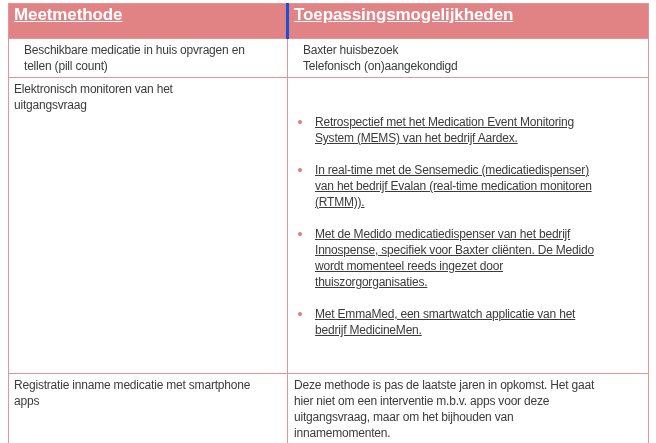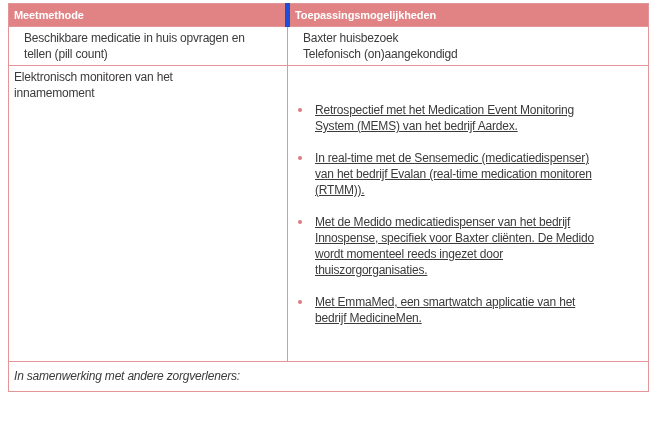--- a/index.html
+++ b/index.html
@@ -25,26 +25,27 @@
   th, td {
     border: 1px solid #e49598;
     vertical-align: top;
     text-align: left;
     white-space: pre-line;
   }
   th {
     background: #e18385;
     color: #ffffff;
     font-weight: bold;
-    font-size: 11px;
-    height: 23px;
+    font-size: 17px;
+    height: 35px;
     padding: 3px 5px 2px 5px;
     letter-spacing: -0.1px;
+    text-decoration: underline;
   }
-  th + th { border-left: 5px solid #1d4ed8; }
+  th + th { border-left: 3px solid #1d4ed8; }
   td { padding: 3px 4px 3px 5px; }
   td.app-cell { padding-left: 6px; }
   tr.r-pillcount td    { height: 39px; padding-left: 15px; }
   tr.r-electronic td   { height: 187px; }
   tr.r-apps td         { height: 69px; }
   tr.r-section td      { height: 30px; }
   tr.r-section td {
     font-style: italic;
     padding-top: 6px;
   }
@@ -85,37 +86,45 @@
 
     <tr class="r-pillcount">
       <td>Beschikbare medicatie in huis opvragen en
 tellen (pill count)</td>
       <td class="app-cell">Baxter huisbezoek
 Telefonisch (on)aangekondigd</td>
     </tr>
 
     <tr class="r-electronic">
       <td>Elektronisch monitoren van het
-innamemoment</td>
+uitgangsvraag</td>
       <td class="app-cell">
         <ul class="bullets">
           <li><span class="dot"></span><span>Retrospectief met het Medication Event Monitoring
 System (MEMS) van het bedrijf Aardex.</span></li>
           <li><span class="dot"></span><span>In real-time met de Sensemedic (medicatiedispenser)
 van het bedrijf Evalan (real-time medication monitoren
 (RTMM)).</span></li>
           <li><span class="dot"></span><span>Met de Medido medicatiedispenser van het bedrijf
 Innospense, specifiek voor Baxter cliënten. De Medido
 wordt momenteel reeds ingezet door
 thuiszorgorganisaties.</span></li>
           <li><span class="dot"></span><span>Met EmmaMed, een smartwatch applicatie van het
 bedrijf MedicineMen.</span></li>
         </ul>
       </td>
     </tr>
 
+    <tr class="r-apps">
+      <td>Registratie inname medicatie met smartphone
+apps</td>
+      <td class="app-cell">Deze methode is pas de laatste jaren in opkomst. Het gaat
+hier niet om een interventie m.b.v. apps voor deze
+uitgangsvraag, maar om het bijhouden van
+innamemomenten.</td>
+    </tr>
 
     <tr class="r-section">
       <td colspan="2">In samenwerking met andere zorgverleners:</td>
     </tr>
 
   </tbody>
 </table>
 
 </body></html>

